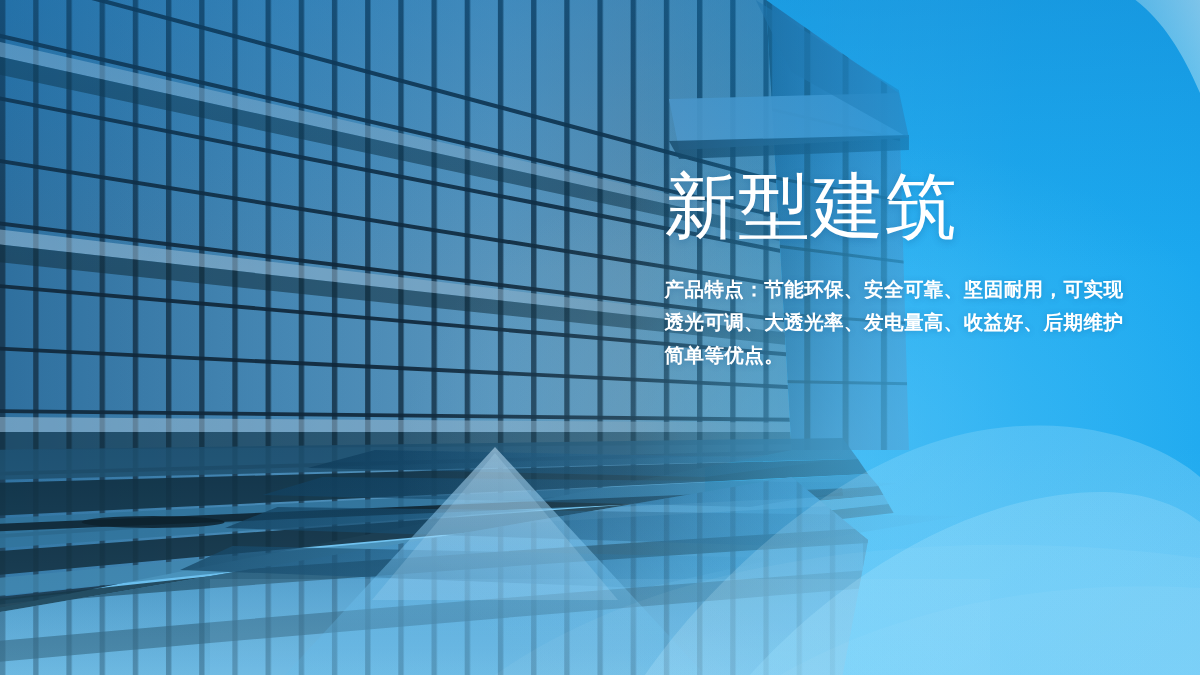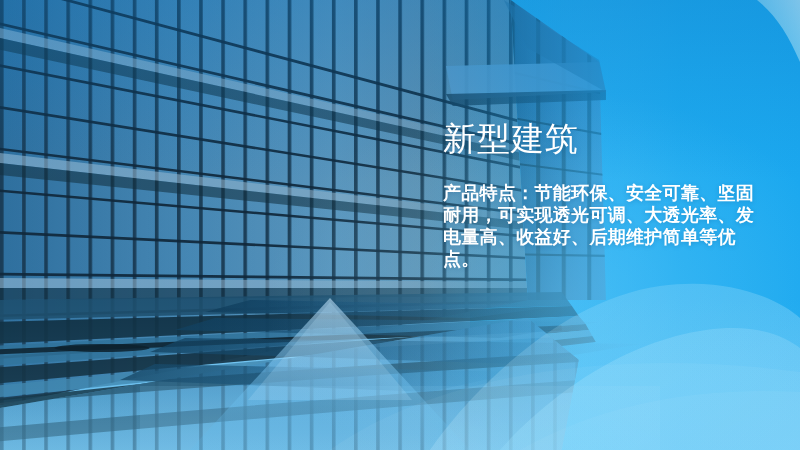--- a/index.html
+++ b/index.html
@@ -26,26 +26,26 @@
   #photo-sky{
     position:absolute;left:0;top:0;width:470px;height:450px;
     background:linear-gradient(160deg,#2b7fc0 0%,#3f9ad8 30%,#55b0e6 55%,#7cc8f2 80%,#9bd8f7 100%);
   }
 
   .svgfull{position:absolute;inset:0;width:100%;height:100%;display:block;}
 
   
   #copy{position:absolute;left:443px;top:118px;width:330px;}
   .ttl{
-    color:#ffffff;font-size:33px;line-height:42px;font-weight:300;
+    color:#ffffff;font-size:48px;line-height:42px;font-weight:300;
     letter-spacing:1px;white-space:nowrap;
     text-shadow:0 1px 5px rgba(10,80,140,.30);
   }
   #body-text{
-    margin-top:22px;color:#ffffff;font-size:18px;line-height:22px;
+    margin-top:22px;color:#ffffff;font-size:13px;line-height:22px;
     font-weight:bold;letter-spacing:.3px;width:318px;
     text-shadow:0 1px 4px rgba(10,80,140,.30);
   }
 </style>
 </head>
 <body>
 
 <div id="slide">
 
   <div class="layer" id="bg-base"></div>

